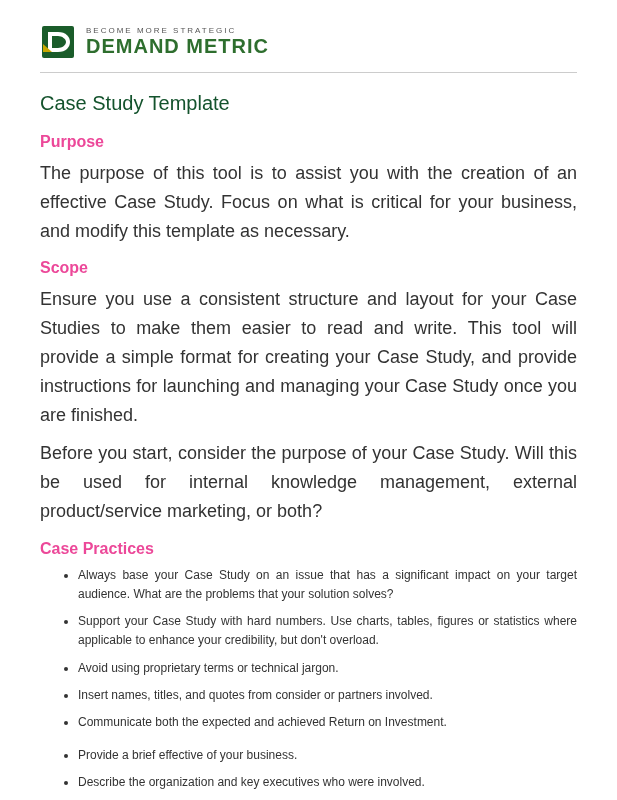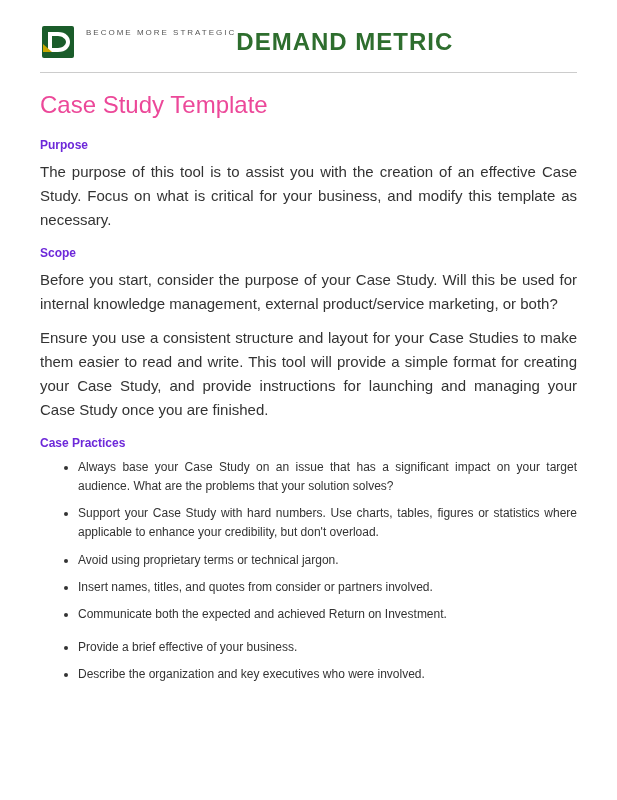--- a/index.html
+++ b/index.html
@@ -35,57 +35,57 @@
 
     .logo-icon {
       width: 36px;
       height: 36px;
       margin-right: 10px;
       flex-shrink: 0;
     }
 
     .logo-text-block {
       display: flex;
-      flex-direction: row;
+      flex-direction: column;
     }
 
     .logo-tagline {
       font-size: 8px;
       letter-spacing: 2px;
       color: #555555;
       text-transform: uppercase;
       font-weight: normal;
     }
 
     .logo-name {
-      font-size: 24px;
+      font-size: 20px;
       font-weight: bold;
       color: #2e6e2e;
       letter-spacing: 1px;
       text-transform: uppercase;
     }
 
     .page-title {
-      font-size: 24px;
+      font-size: 20px;
       font-weight: normal;
-      color: #ec4899;
+      color: #14532d;
       margin-bottom: 18px;
       line-height: 1.2;
     }
 
     .section-heading {
-      font-size: 12px;
+      font-size: 16px;
       font-weight: bold;
-      color: #6d28d9;
+      color: #ec4899;
       margin-bottom: 8px;
       margin-top: 4px;
     }
 
     .body-text {
-      font-size: 15px;
+      font-size: 18px;
       color: #333333;
       line-height: 1.6;
       margin-bottom: 10px;
       text-align: justify;
     }
 
     .section {
       margin-bottom: 14px;
     }
 
@@ -130,22 +130,22 @@
 
   <h1 class="page-title">Case Study Template</h1>
 
   <div id="sections-container">
       <div class="section">
         <div class="section-heading">Purpose</div>
         <p class="body-text">The purpose of this tool is to assist you with the creation of an effective Case Study.  Focus on what is critical for your business, and modify this template as necessary.</p>
       </div>
       <div class="section">
         <div class="section-heading">Scope</div>
+        <p class="body-text">Ensure you use a consistent structure and layout for your Case Studies to make them easier to read and write. This tool will provide a simple format for creating your Case Study, and provide instructions for launching and managing your Case Study once you are finished.</p>
         <p class="body-text">Before you start, consider the purpose of your Case Study.  Will this be used for internal knowledge management, external product/service marketing, or both?</p>
-        <p class="body-text">Ensure you use a consistent structure and layout for your Case Studies to make them easier to read and write. This tool will provide a simple format for creating your Case Study, and provide instructions for launching and managing your Case Study once you are finished.</p>
       </div>
       <div class="section">
         <div class="section-heading">Case Practices</div>
         <ul class="bullet-list">
           <li>Always base your Case Study on an issue that has a significant impact on your target audience.  What are the problems that your solution solves?</li>
           <li>Support your Case Study with hard numbers.  Use charts, tables, figures or statistics where applicable to enhance your credibility, but don't overload.</li>
           <li>Avoid using proprietary terms or technical jargon.</li>
           <li>Insert names, titles, and quotes from consider or partners involved.</li>
           <li>Communicate both the expected and achieved Return on Investment.</li>
         </ul>

